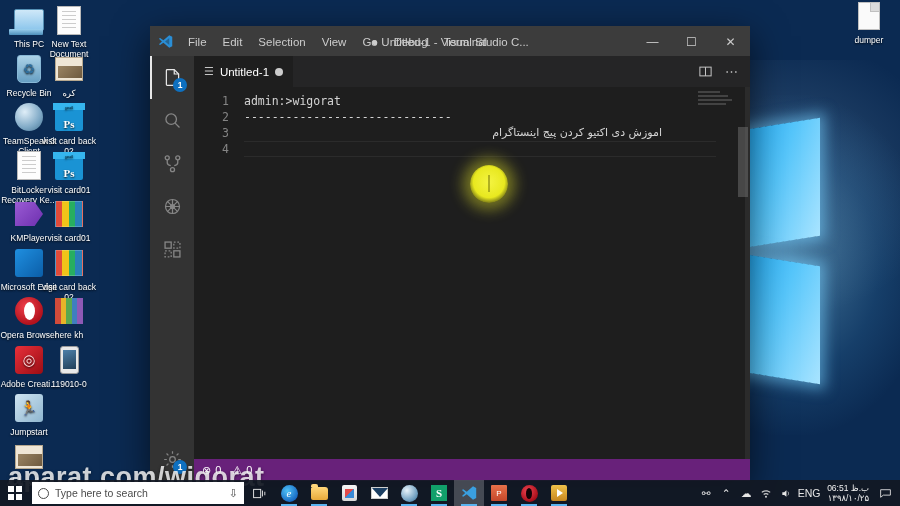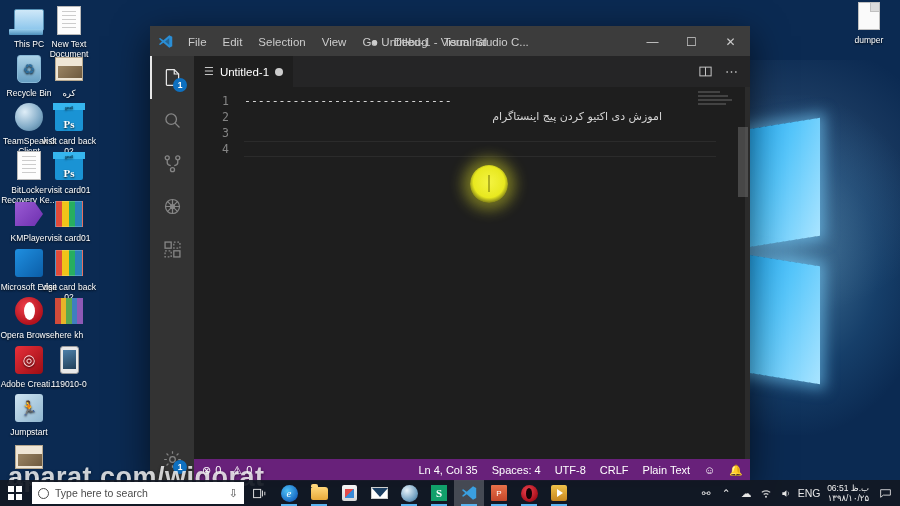--- a/index.html
+++ b/index.html
@@ -615,20 +615,21 @@
             <div class="mm-row w4"></div>
         </div>
         <div class="code">
           <div class="gutter">
             <div class="line">1</div>
             <div class="line">2</div>
             <div class="line">3</div>
             <div class="line">4</div>
           </div>
           <div class="lines">
+            <div class="line">admin:&gt;wigorat</div>
             <div class="line">------------------------------</div>
             <div class="line rtl">اموزش دی اکتیو کردن پیج اینستاگرام</div>
           </div>
         </div>
         <div class="cur-underline" style="top:54px"></div>
         <div class="editor-rail"></div>
         <div class="scrollbar-v">
           <div class="thumb"></div>
         </div>
       </div>
@@ -636,29 +637,20 @@
       <div class="statusbar">
         <div class="sb-left">
           <span class="sb-icn">
             <span>⊗</span>
             <span>0</span>
           </span>
           <span class="sb-icn">
             <span>⚠</span>
             <span>0</span>
           </span>
-        </div>
-        <div class="sb-right">
-          <span class="sb-item">Ln 4, Col 35</span>
-          <span class="sb-item">Spaces: 4</span>
-          <span class="sb-item">UTF-8</span>
-          <span class="sb-item">CRLF</span>
-          <span class="sb-item">Plain Text</span>
-          <span class="sb-item">☺</span>
-          <span class="sb-item">🔔</span>
         </div>
       </div>
 
     </div>
   </div>
 </div>
 
 <div class="click-halo"></div>
 
 <div class="watermark">aparat.com/wigorat</div>

